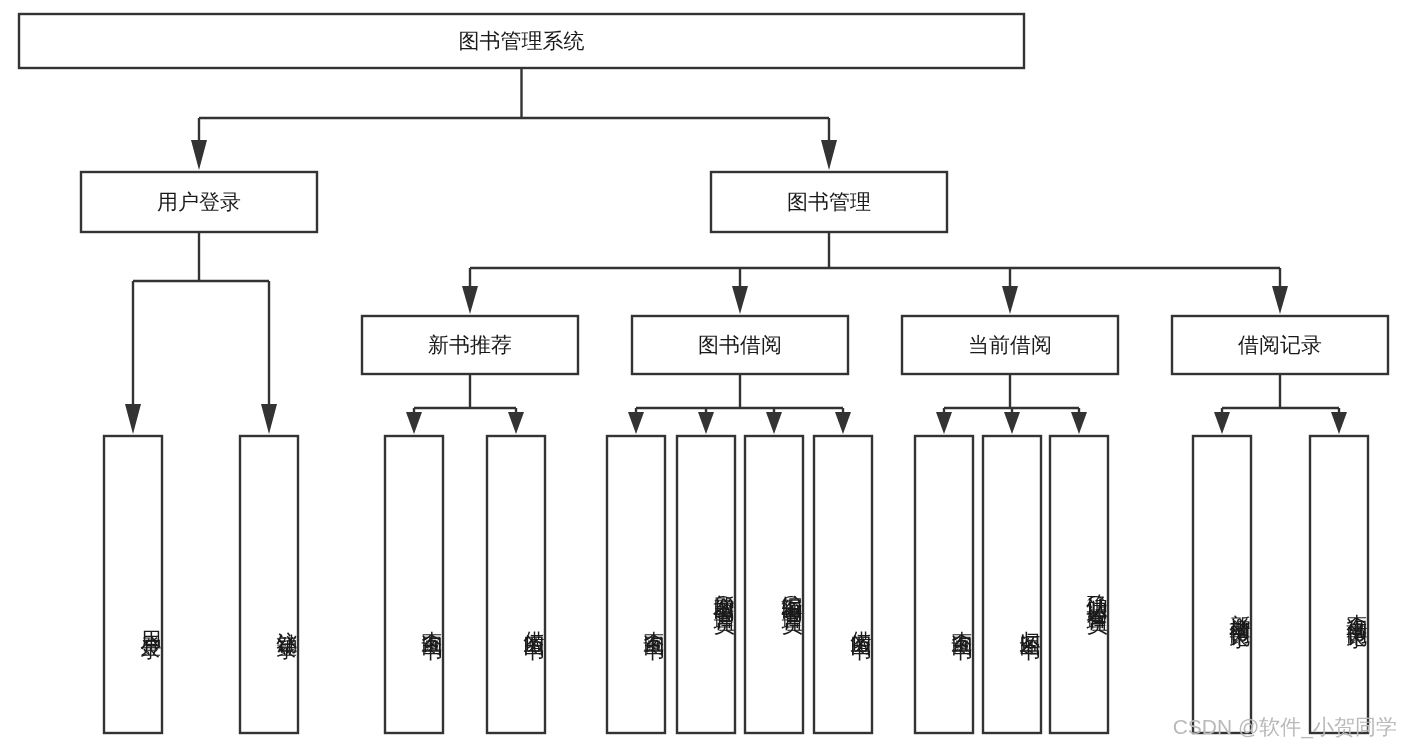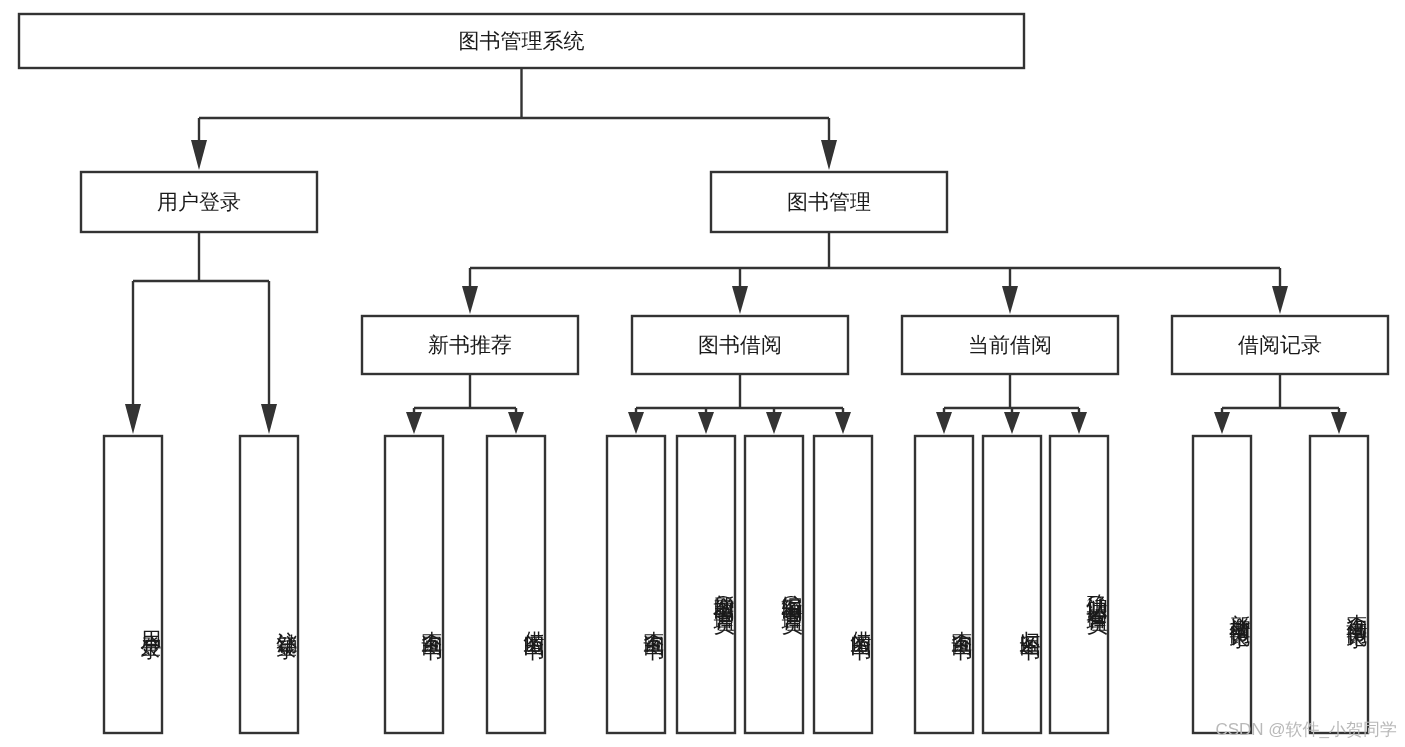--- a/index.html
+++ b/index.html
@@ -60,21 +60,21 @@
     color: #1a1a1a;
     letter-spacing: 3px;
     white-space: nowrap;
     pointer-events: none;
   }
   .watermark {
     position: absolute;
     right: 8px;
     bottom: 6px;
     font-family: "Liberation Sans", "DejaVu Sans", sans-serif;
-    font-size: 17px;
+    font-size: 21px;
     color: #b9b9b9;
     white-space: nowrap;
   }
 </style>
 </head>
 <body>
 
 <div id="diagram-root">
 
   <svg class="flow" viewBox="0 0 1405 747">

